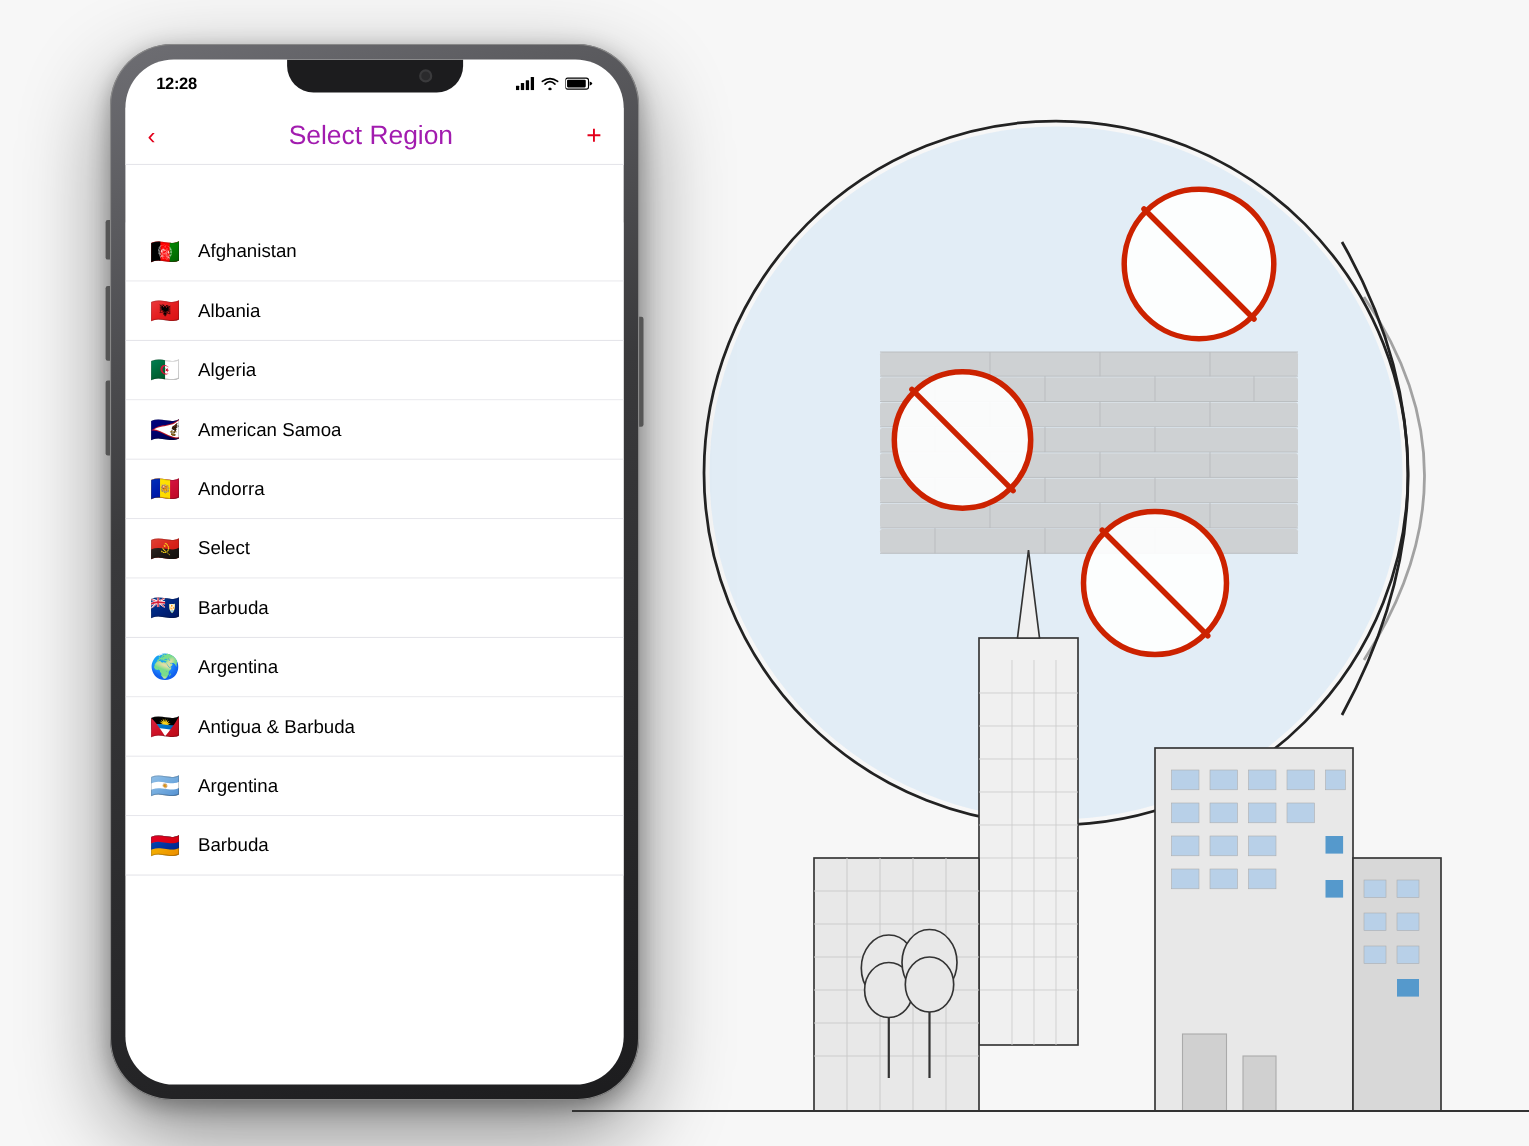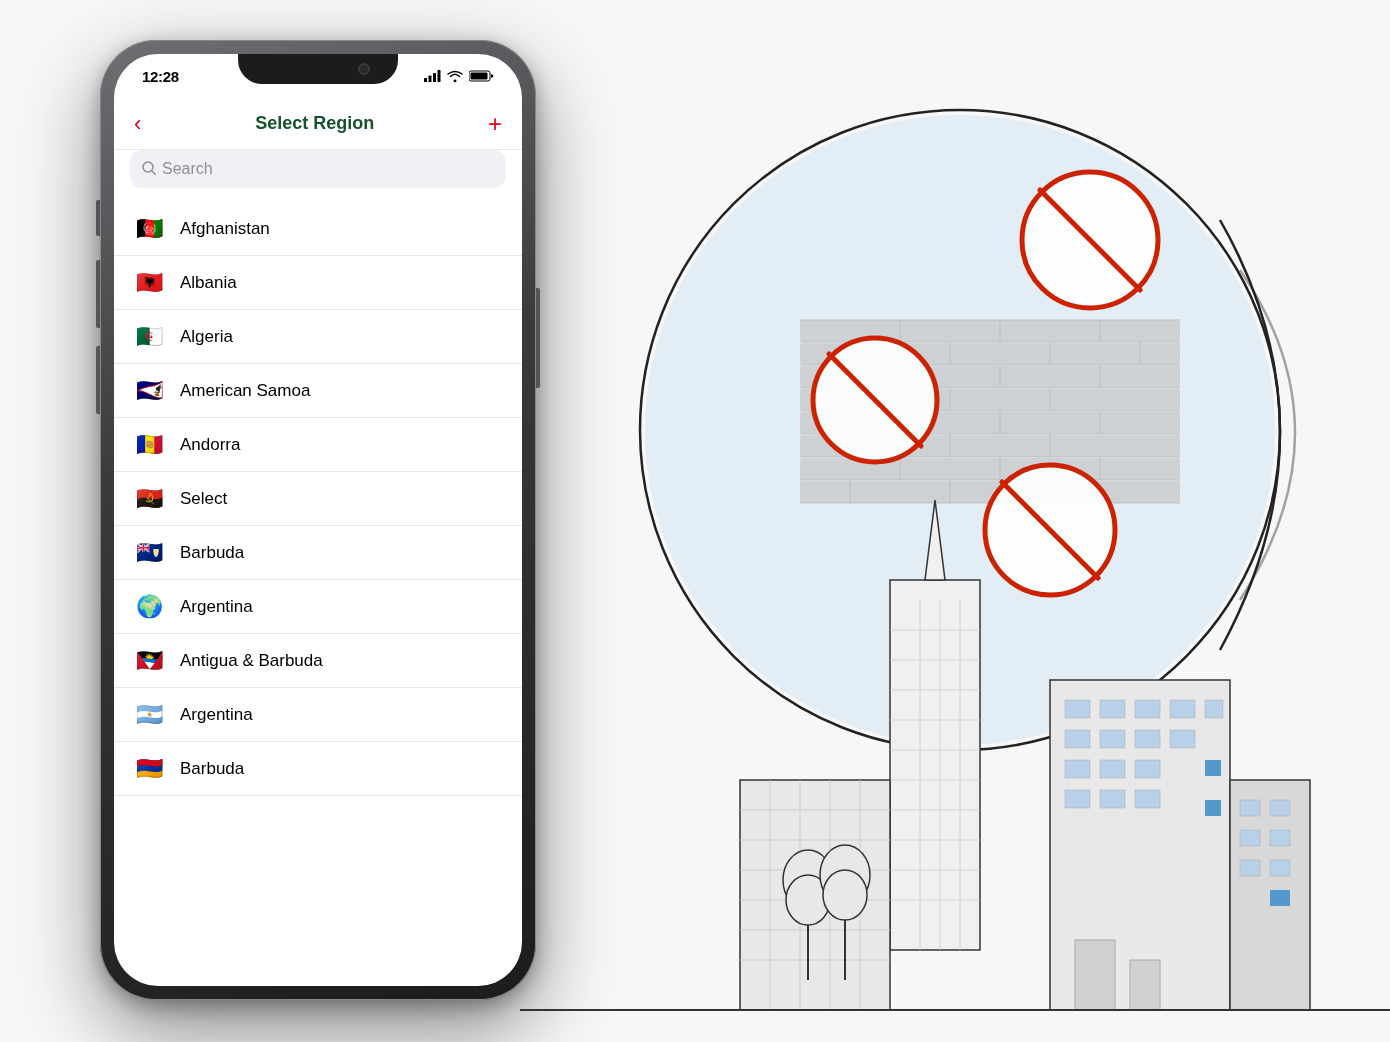--- a/index.html
+++ b/index.html
@@ -11,21 +11,21 @@
       font-family: -apple-system, BlinkMacSystemFont, 'SF Pro Display', 'Helvetica Neue', sans-serif;
       overflow: hidden;
       position: relative;
     }
 
     
     .phone-wrapper {
       position: absolute;
       left: 100px;
       top: 40px;
-      width: 436px;
+      width: 481px;
       height: 960px;
     }
 
     .phone-outer {
       position: absolute;
       inset: 0;
       border-radius: 56px;
       background: linear-gradient(160deg, #6e6e73 0%, #3a3a3c 40%, #1c1c1e 100%);
       box-shadow:
         0 0 0 1px #888 inset,
@@ -129,23 +129,23 @@
       border-bottom: 1px solid #e5e5ea;
       background: #fff;
       z-index: 4;
     }
     .nav-back {
       color: #e3001b;
       font-size: 22px;
       cursor: pointer;
     }
     .nav-title {
-      font-size: 18px;
-      font-weight: 700;
-      color: #14532d;
+      font-size: 24px;
+      font-weight: 400;
+      color: #a21caf;
     }
     .nav-plus {
       color: #e3001b;
       font-size: 24px;
       font-weight: 300;
       cursor: pointer;
     }
 
     
     .search-bar {
@@ -241,29 +241,20 @@
           </svg>
         </div>
       </div>
 
       <div class="nav-bar">
         <span class="nav-back">‹</span>
         <span class="nav-title">Select Region</span>
         <span class="nav-plus">+</span>
       </div>
 
-      <div class="search-bar">
-        <span class="search-icon-wrap">
-          <svg width="14" height="14" viewBox="0 0 14 14" fill="none">
-            <circle cx="6" cy="6" r="5" stroke="#8e8e93" stroke-width="1.5"></circle>
-            <line x1="10" y1="10" x2="13.5" y2="13.5" stroke="#8e8e93" stroke-width="1.5" stroke-linecap="round"></line>
-          </svg>
-        </span>
-        <span class="search-placeholder">Search</span>
-      </div>
 
       <div class="country-list" id="country-list">
           <div class="country-item">
       <span class="flag-emoji">🇦🇫</span>
       <span class="country-name">Afghanistan</span>
     </div>
           <div class="country-item">
       <span class="flag-emoji">🇦🇱</span>
       <span class="country-name">Albania</span>
     </div>

